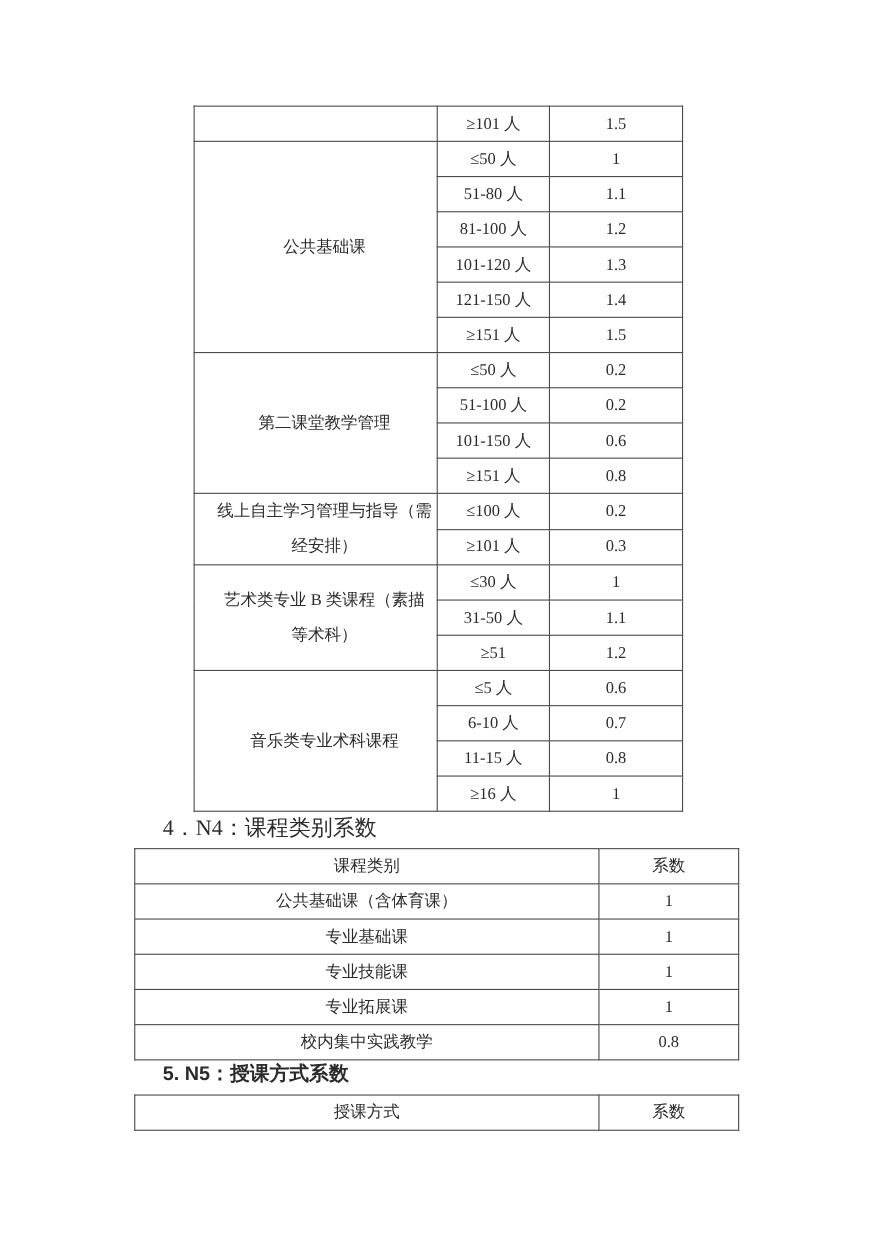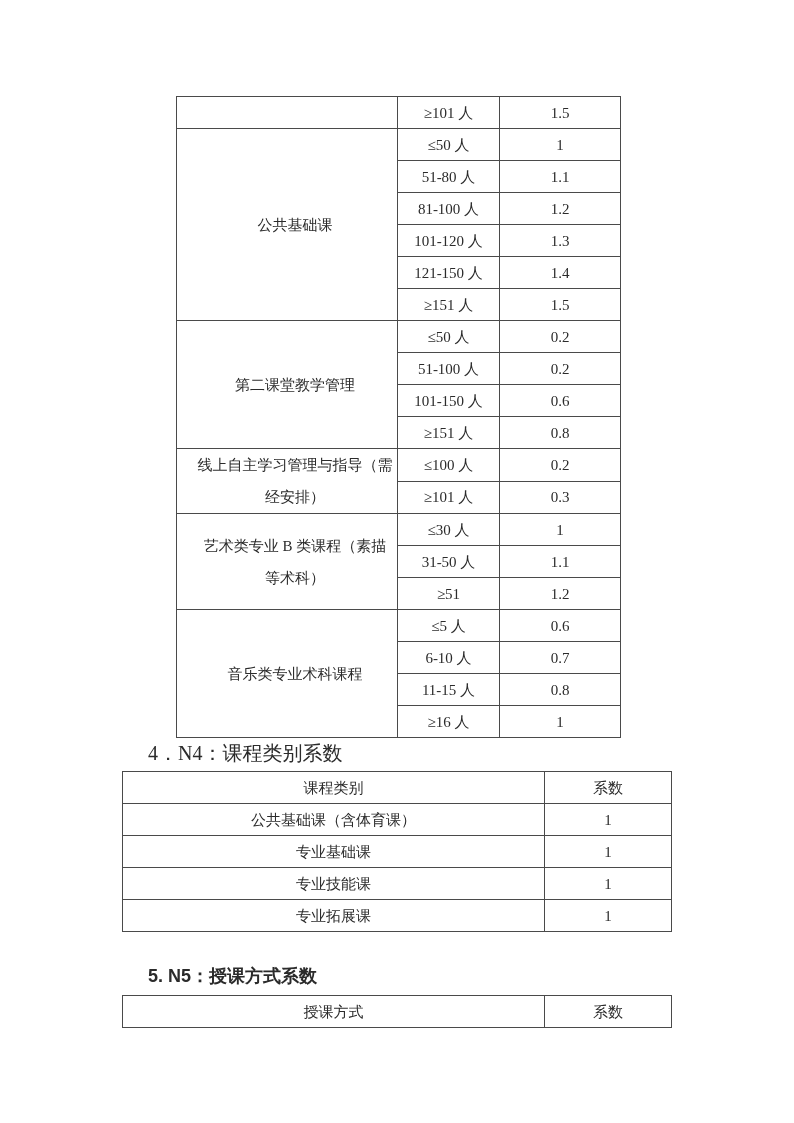--- a/index.html
+++ b/index.html
@@ -32,21 +32,21 @@
     line-height: 30px;
   }
   
   .t1 { left: 176px; top: 96px; width: 444px; }
   .t1 tr { height: 32px; }
   .t1 .cat { line-height: 32px; padding-left: 20px; }
   
   .t2 { left: 122px; top: 771px; width: 549px; }
   .t2 tr { height: 32px; }
   .t3 { left: 122px; top: 995px; width: 549px; }
-  .t3 tr { height: 32px; }
+  .t3 tr { height: 32px; font-family: Liberation Mono, monospace; }
   .heading {
     position: absolute;
     left: 148px;
     font-size: 20px;
     line-height: 24px;
     white-space: pre;
   }
   .h-n4 { top: 741px; font-family: "Liberation Serif", "DejaVu Serif", serif; }
   .h-n5 {
     top: 964px;
@@ -178,20 +178,24 @@
           <td>专业基础课</td>
           <td>1</td>
         </tr>
         <tr>
           <td>专业技能课</td>
           <td>1</td>
         </tr>
         <tr>
           <td>专业拓展课</td>
           <td>1</td>
+        </tr>
+        <tr>
+          <td>校内集中实践教学</td>
+          <td>0.8</td>
         </tr>
       </tbody>
   </table>
 
   <div class="heading h-n5">5. N5：授课方式系数</div>
 
   <table class="t3">
     <colgroup>
         <col style="width:422px">
         <col style="width:127px">

